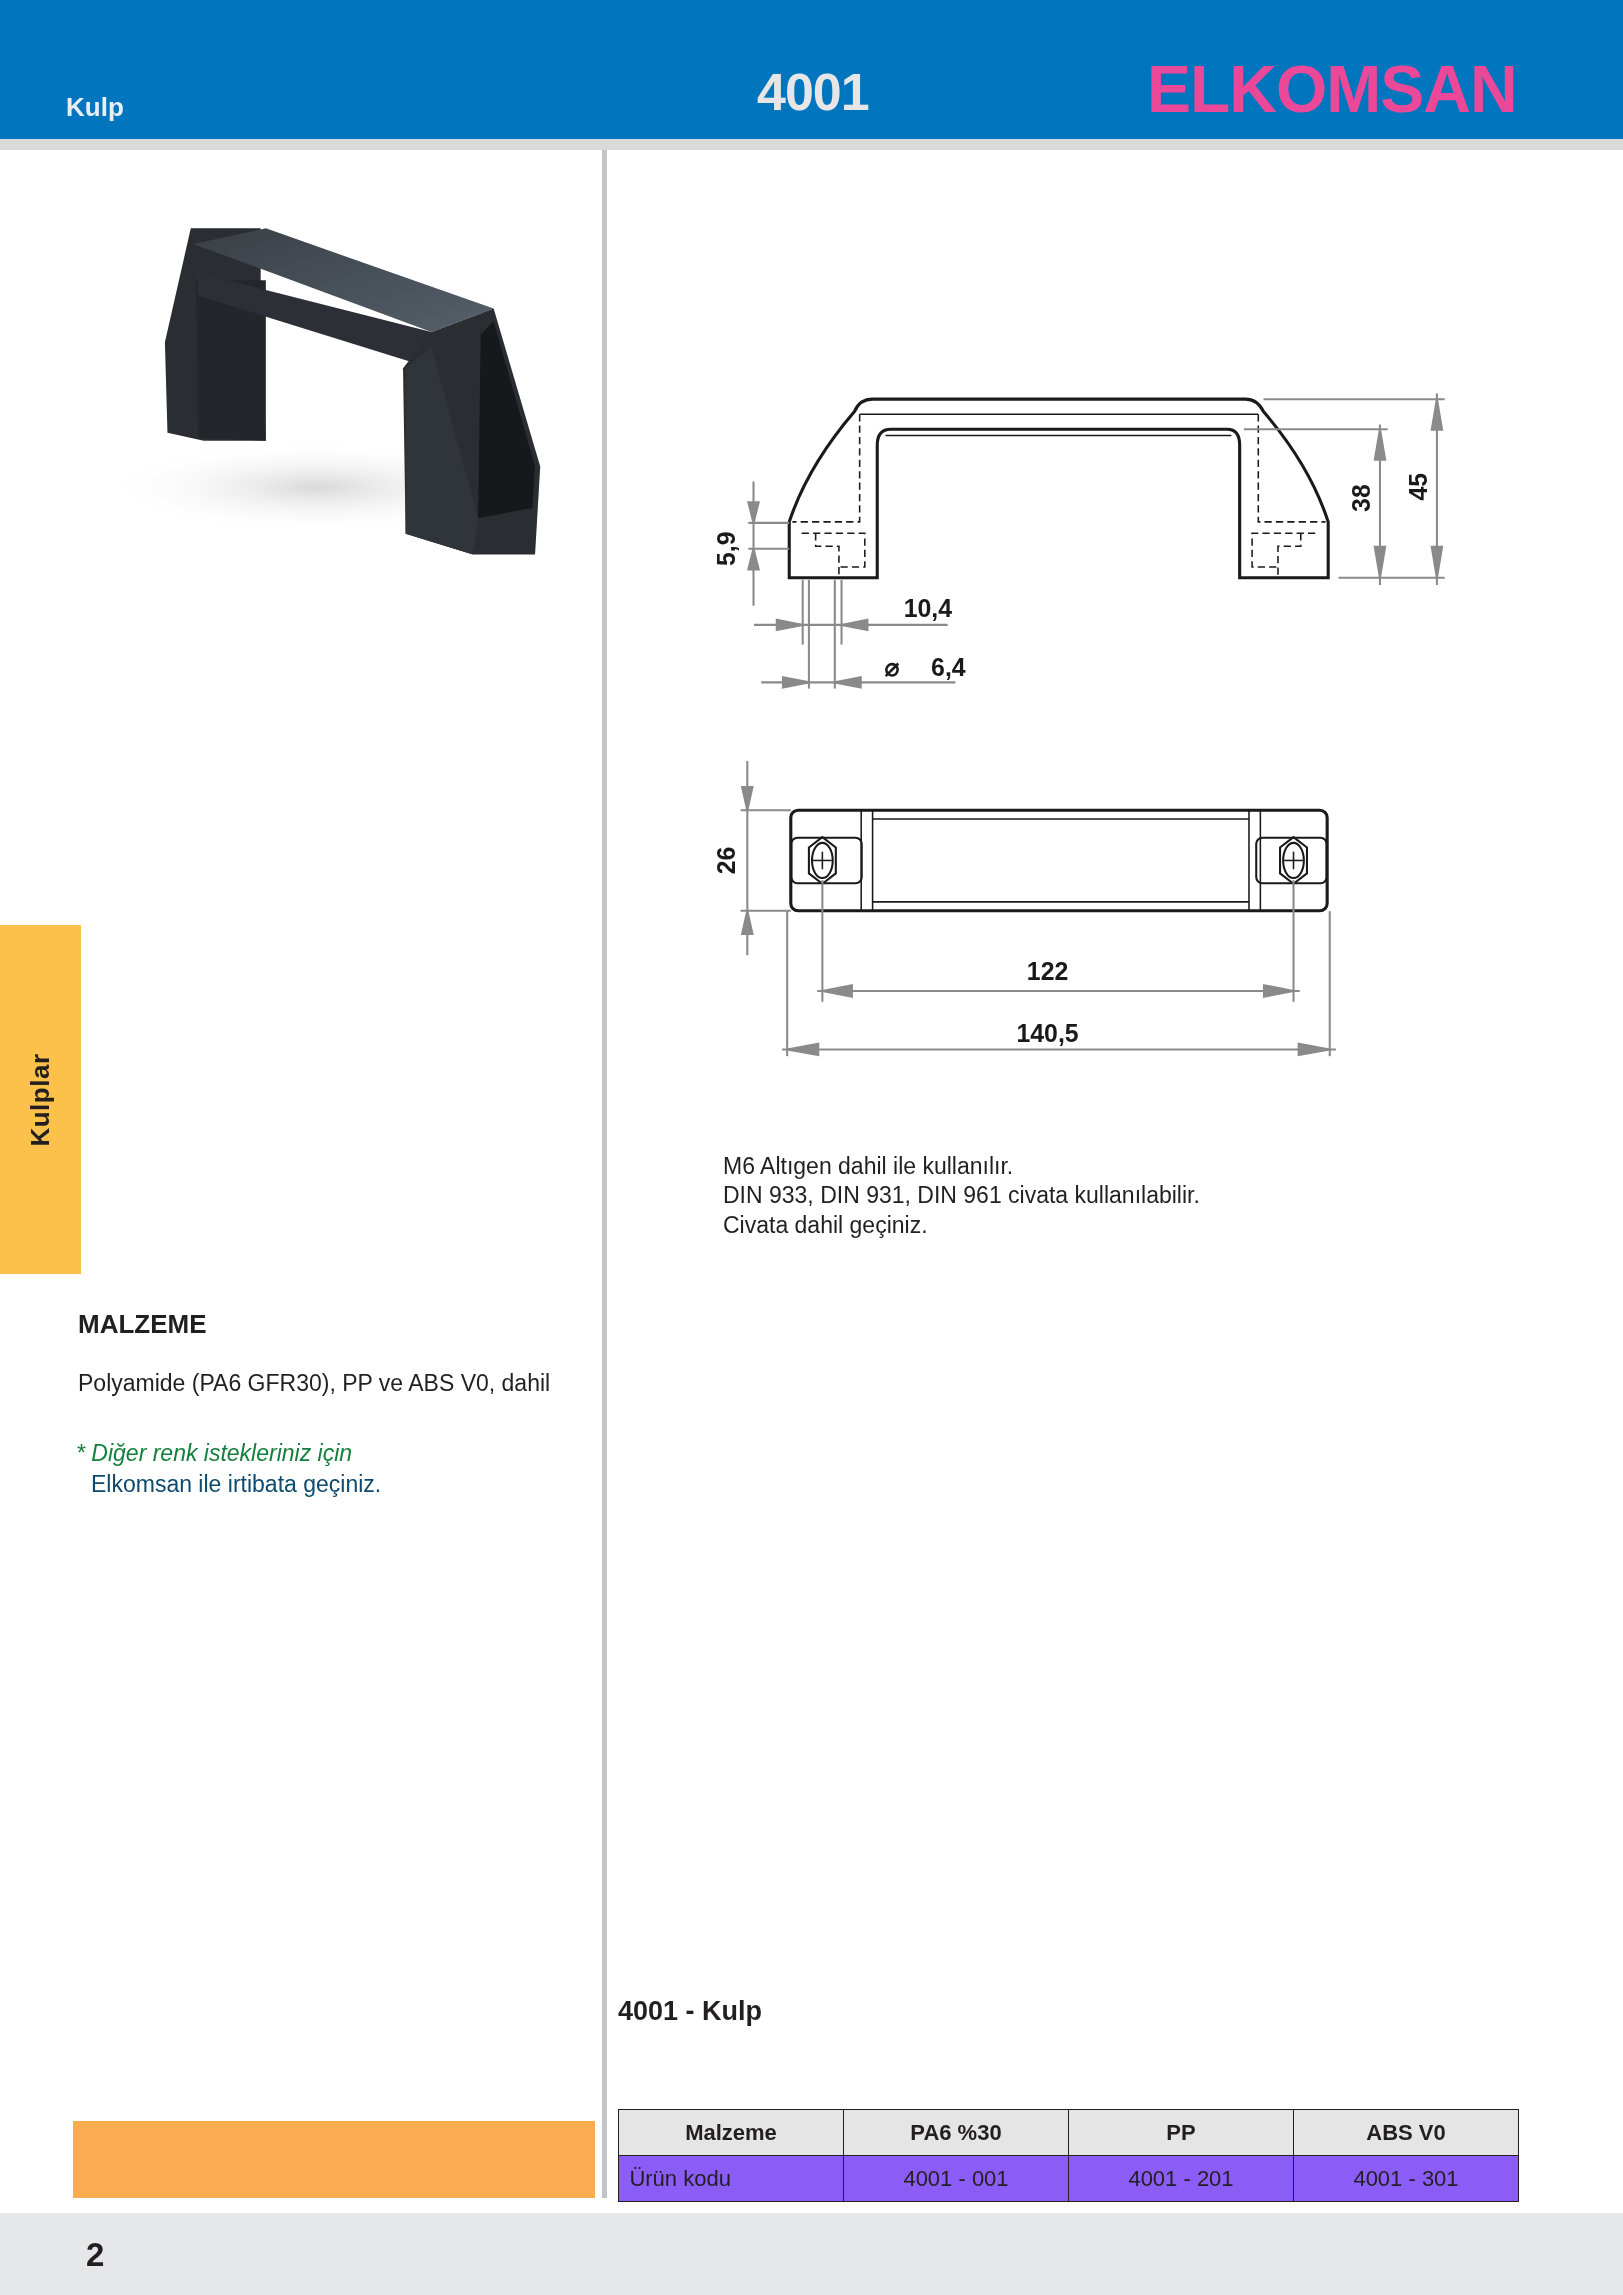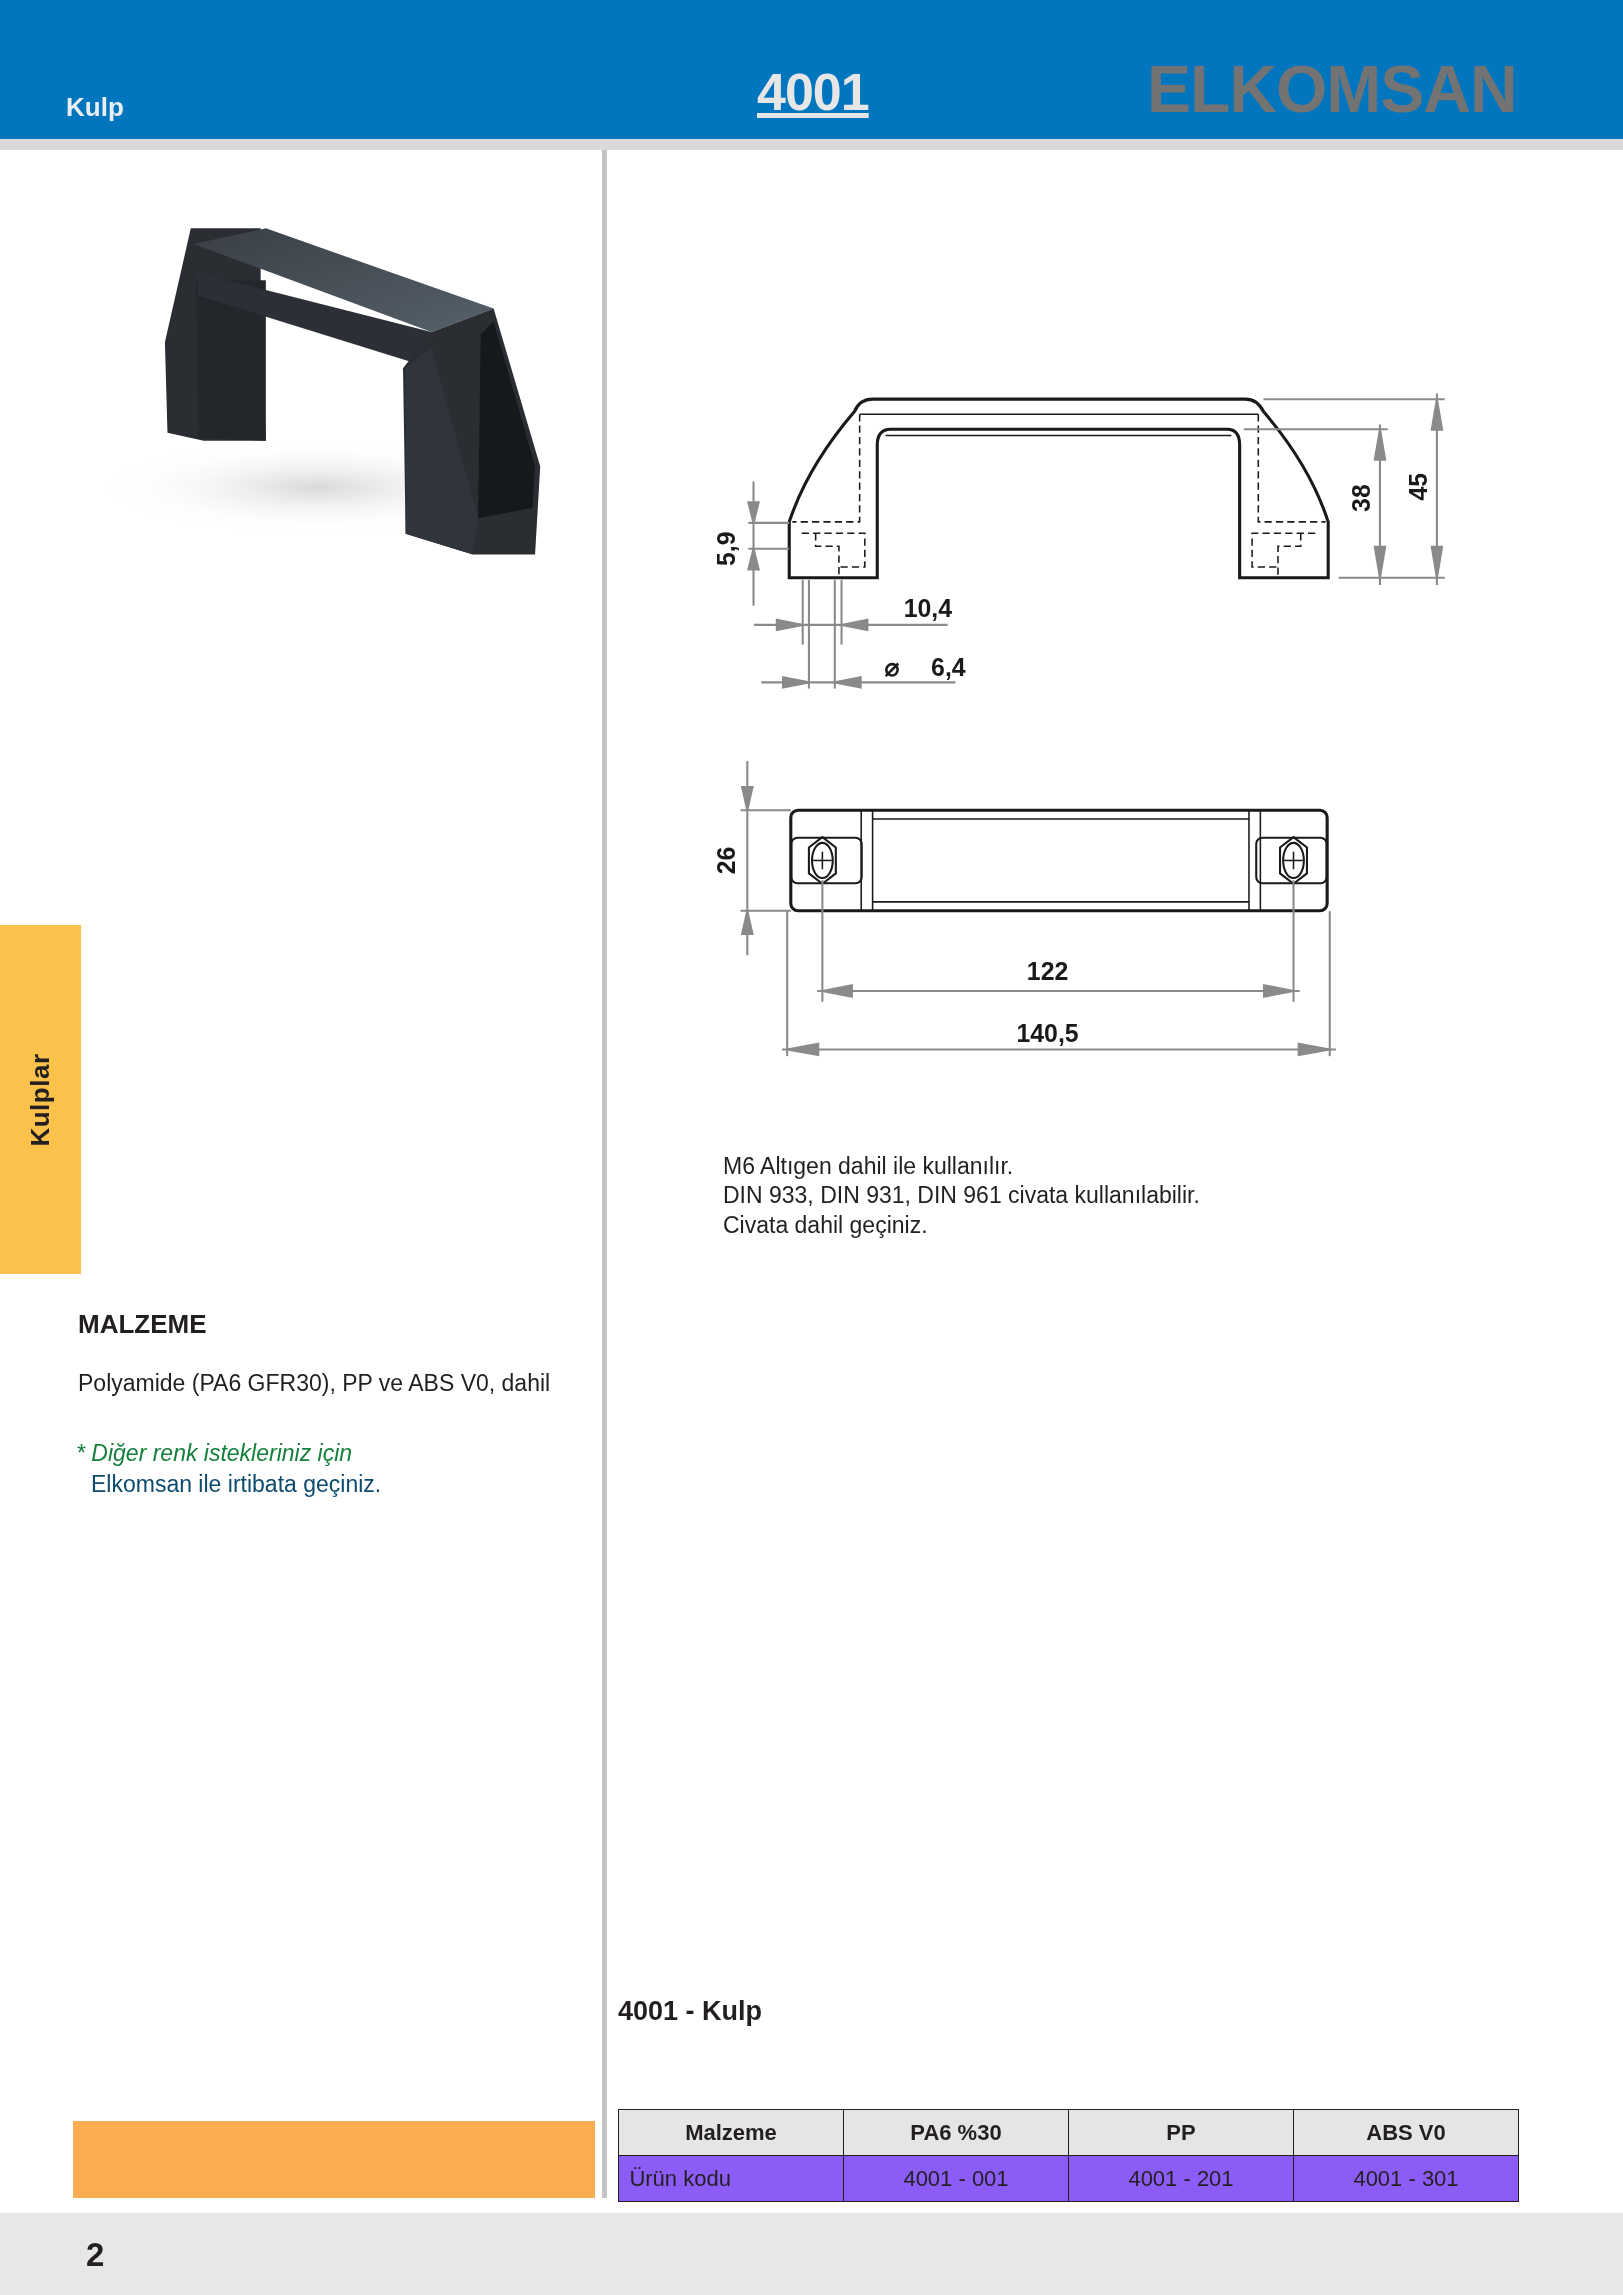--- a/index.html
+++ b/index.html
@@ -2,22 +2,22 @@
 <html style="font-size:8.3px"><head>
 <meta charset="utf-8">
 <style>
   html, body { margin:0; padding:0; }
   body { width:1623px; height:2295px; position:relative; background:#ffffff; overflow:hidden;
          font-family:"Liberation Sans", "DejaVu Sans", sans-serif; color:#1a1a1a; }
   .abs { position:absolute; }
   #header { left:0; top:0; width:1623px; height:139px; background:#0176BE; }
   #header-stripe { left:0; top:139px; width:1623px; height:11.4px; background:#D9D9DA; }
   #section-label { left:66px; top:92px; font-size:26px; font-weight:bold; color:#E9EEF3; }
-  #product-code { left:757px; top:62px; font-size:52px; font-weight:bold; color:#E6E6E6; letter-spacing:-1px;text-decoration:underline; }
-  #brand { left:1147px; top:51px; font-size:66px; font-weight:bold; color:#737373; letter-spacing:-1px; }
+  #product-code { left:757px; top:62px; font-size:52px; font-weight:bold; color:#E6E6E6; letter-spacing:-1px; }
+  #brand { left:1147px; top:51px; font-size:66px; font-weight:bold; color:#ec4899; letter-spacing:-1px; }
   #divider { left:602px; top:150px; width:5.2px; height:2048px; background:#C3C4C6; }
   #side-tab { left:0; top:925px; width:81px; height:349px; background:#FCC14A; }
   #side-tab-label { left:40px; top:1100px; transform:translate(-50%,-50%) rotate(-90deg); font-size:26px; font-weight:bold; color:#231F20; white-space:nowrap; letter-spacing:0.5px;}
   #photo { left:95px; top:197px; width:497px; height:363px; }
   #drawings { left:0; top:0; width:1623px; height:1139px; pointer-events:none; }
   .note { left:723px; font-size:23px; color:#231F20; }
   #malzeme-title { left:78px; top:1309px; font-size:26px; font-weight:bold; color:#231F20; }
   #malzeme-desc { left:78px; top:1370px; font-size:23px; color:#231F20; }
   #color-note-1 { left:76px; top:1440px; font-size:23px; color:#15803d;font-style:italic; }
   #color-note-2 { left:91px; top:1471px; font-size:23px; color:#0c4a6e; }

